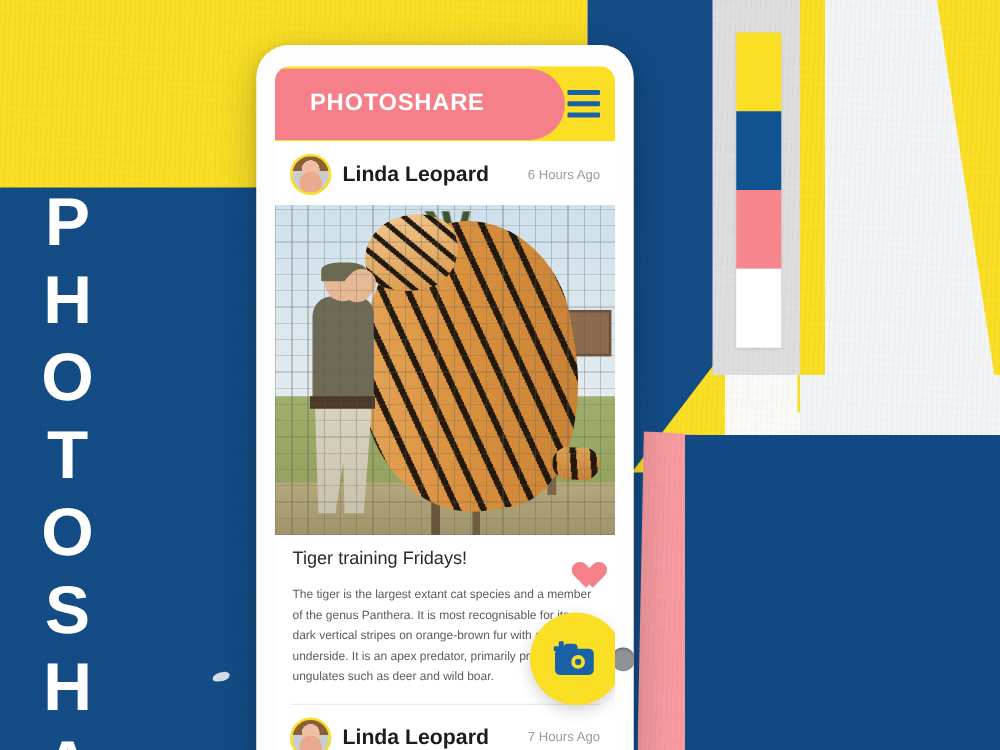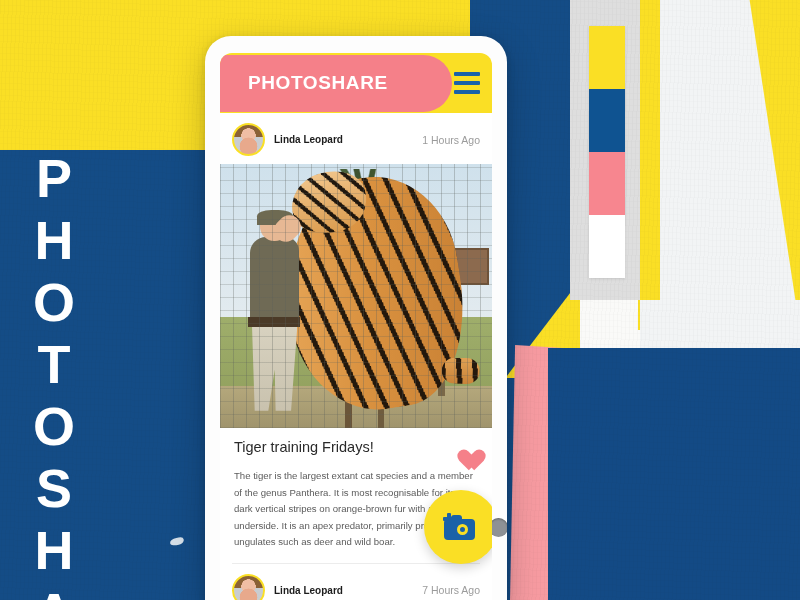--- a/index.html
+++ b/index.html
@@ -124,21 +124,21 @@
   }
   .avatar {
     width:33px; height:33px; border-radius:50%;
     border:2.5px solid #FADF25; flex:0 0 auto;
     background:
       radial-gradient(circle at 50% 74%, #E8A98C 0 34%, transparent 35%),
       radial-gradient(circle at 50% 36%, #F0BEA4 0 30%, transparent 31%),
       linear-gradient(#8A6136 0 42%, #C9CDD1 42%);
     overflow:hidden;
   }
-  .uname { font-size:10px; font-weight:bold; color:#1C1C1C; flex:1 1 auto; }
+  .uname { font-size:17px; font-weight:bold; color:#1C1C1C; flex:1 1 auto; }
   .utime { font-size:10.5px; color:#9B9B9B; }
 
   .photo {
     position:relative; width:100%; height:264px; overflow:hidden;
     background:linear-gradient(#C9DCE9 0 30%, #BFD0C4 30% 62%, #A8B47C 62% 100%);
   }
   .sky { position:absolute; inset:0 0 40% 0; background:linear-gradient(#CFE1EC,#E3EBEF); }
   .ground { position:absolute; left:0; right:0; bottom:0; height:42%;
             background:linear-gradient(#9FAE6B,#8E9C5A); }
   .dirt { position:absolute; left:0; right:0; bottom:0; height:16%;
@@ -284,21 +284,21 @@
           <i></i>
         </div>
       </div>
 
       <div class="feed">
 
         <div>
           <div class="post-head">
             <div class="avatar"></div>
             <div class="uname">Linda Leopard</div>
-            <div class="utime">1 Hours Ago</div>
+            <div class="utime">6 Hours Ago</div>
           </div>
 
           <div class="photo">
             <div class="sky"></div>
             <div class="ground"></div>
             <div class="dirt"></div>
             <div class="branches"></div>
             <div class="treetrunk"></div>
             <div class="shed"></div>
             <div class="post1"></div>

